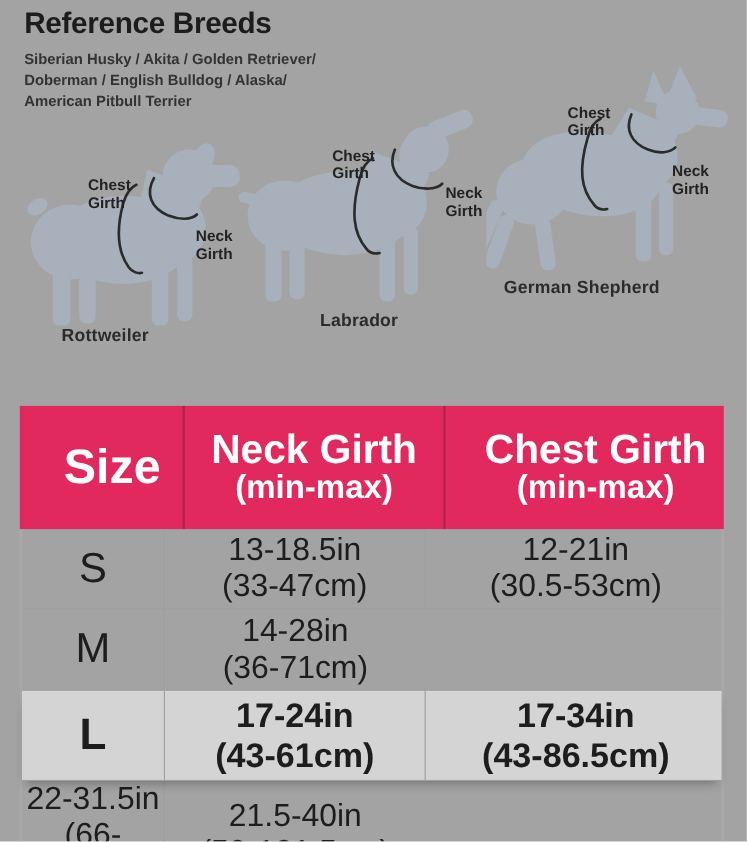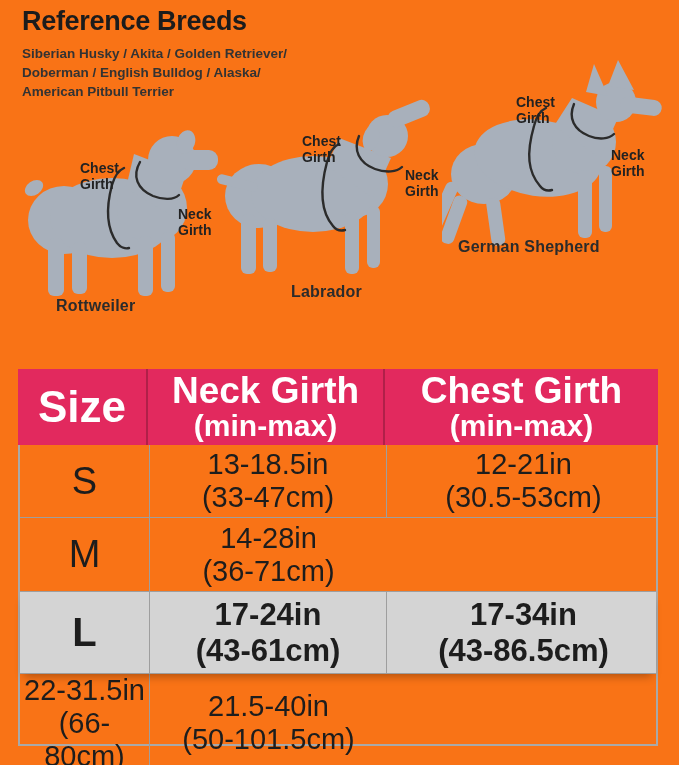--- a/index.html
+++ b/index.html
@@ -1,33 +1,33 @@
 <!DOCTYPE html>
 <html style="--header-bg: #e2295e; --header-text: #ffffff; --highlight-row-bg: #d4d4d4; --table-line: #9e9e9e; --table-outer-border: #a9a9a9; --dog-silhouette: #a8b0bb; --girth-arc: #2b2b2b; --ink: #1f1f1f;"><head>
 <meta charset="utf-8">
 <style>
   html,body{margin:0;padding:0;background:#fff;}
   .screen{
-    position:relative;width:679px;height:765px;background:#f97316;overflow:hidden;
+    position:relative;width:679px;height:765px;background:#a3a3a3;overflow:hidden;
     font-family:"Liberation Sans",sans-serif;color:var(--ink,#1f1f1f);
   }
   
   .intro{position:absolute;left:22px;top:6px;}
   .title{font-size:27px;font-weight:700;letter-spacing:-0.3px;color:#1c1c1c;}
   .subtitle{margin-top:7px;font-size:13.5px;font-weight:600;line-height:1.42;color:#333;white-space:pre-line;}
   
   .dog-svg{position:absolute;}
   .girth-label{position:absolute;font-size:14px;font-weight:700;line-height:1.15;color:#222;white-space:pre-line;}
   .dog-caption{position:absolute;font-size:16px;font-weight:600;color:#2b2b2b;letter-spacing:0.2px;}
   .arc{fill:none;stroke:var(--girth-arc,#2b2b2b);stroke-width:2.4;stroke-linecap:round;}
   
   .size-table{position:absolute;left:18px;top:369px;width:640px;}
   .trow{display:grid;grid-template-columns:130px 237px 273px;box-sizing:border-box;}
   .trow>div{display:flex;flex-direction:column;align-items:center;justify-content:center;box-sizing:border-box;text-align:center;}
-  .thead{height:76px;background:var(--header-bg,#e2295e);color:var(--header-text,#fff);}
+  .thead{height:112px;background:var(--header-bg,#e2295e);color:var(--header-text,#fff);padding-left:20px;}
   .thead>div{border-right:2px solid rgba(0,0,0,0.22);}
   .thead>div:last-child{border-right:none;}
   .h-size{font-size:44px;font-weight:700;}
   .h-line1{font-size:37px;font-weight:700;line-height:1.02;}
   .h-line2{font-size:30px;font-weight:700;line-height:1.05;}
   .tbody{border:2px solid var(--table-outer-border,#a9a9a9);border-top:none;}
   .tbody .trow{border-bottom:1px solid var(--table-line,#9e9e9e);}
   .tbody .trow:last-child{border-bottom:none;}
   .tbody .trow>div{border-right:1px solid var(--table-line,#9e9e9e);}
   .tbody .trow>div:last-child{border-right:none;}
@@ -116,21 +116,21 @@
       <rect x="12" y="140" width="14" height="50" rx="6" transform="rotate(20 19 144)"></rect>
       <rect x="44" y="142" width="14" height="48" rx="6" transform="rotate(-8 51 146)"></rect>
     </g>
     <path class="arc" d="M104,52 c-7,3 -10,10 -12,18 c-8,28 -6,46 6,60 c3,4 8,5 12,4"></path>
     <path class="arc" d="M132,48 c-6,14 0,26 15,32 c10,4 20,3 25,-2"></path>
   </svg>
   <div class="girth-label" style="left:516px;top:94px;">Chest
 Girth</div>
   <div class="girth-label" style="left:611px;top:147px;">Neck
 Girth</div>
-  <div class="dog-caption" style="left:458px;top:238px;">German Shepherd</div>
+  <div class="dog-caption" style="left:458px;top:253px;">German Shepherd</div>
 
   <div class="size-table">
     <div class="trow thead">
       <div>
         <span class="h-size">Size</span>
       </div>
       <div>
         <span class="h-line1">Neck Girth</span>
         <span class="h-line2">(min-max)</span>
       </div>

